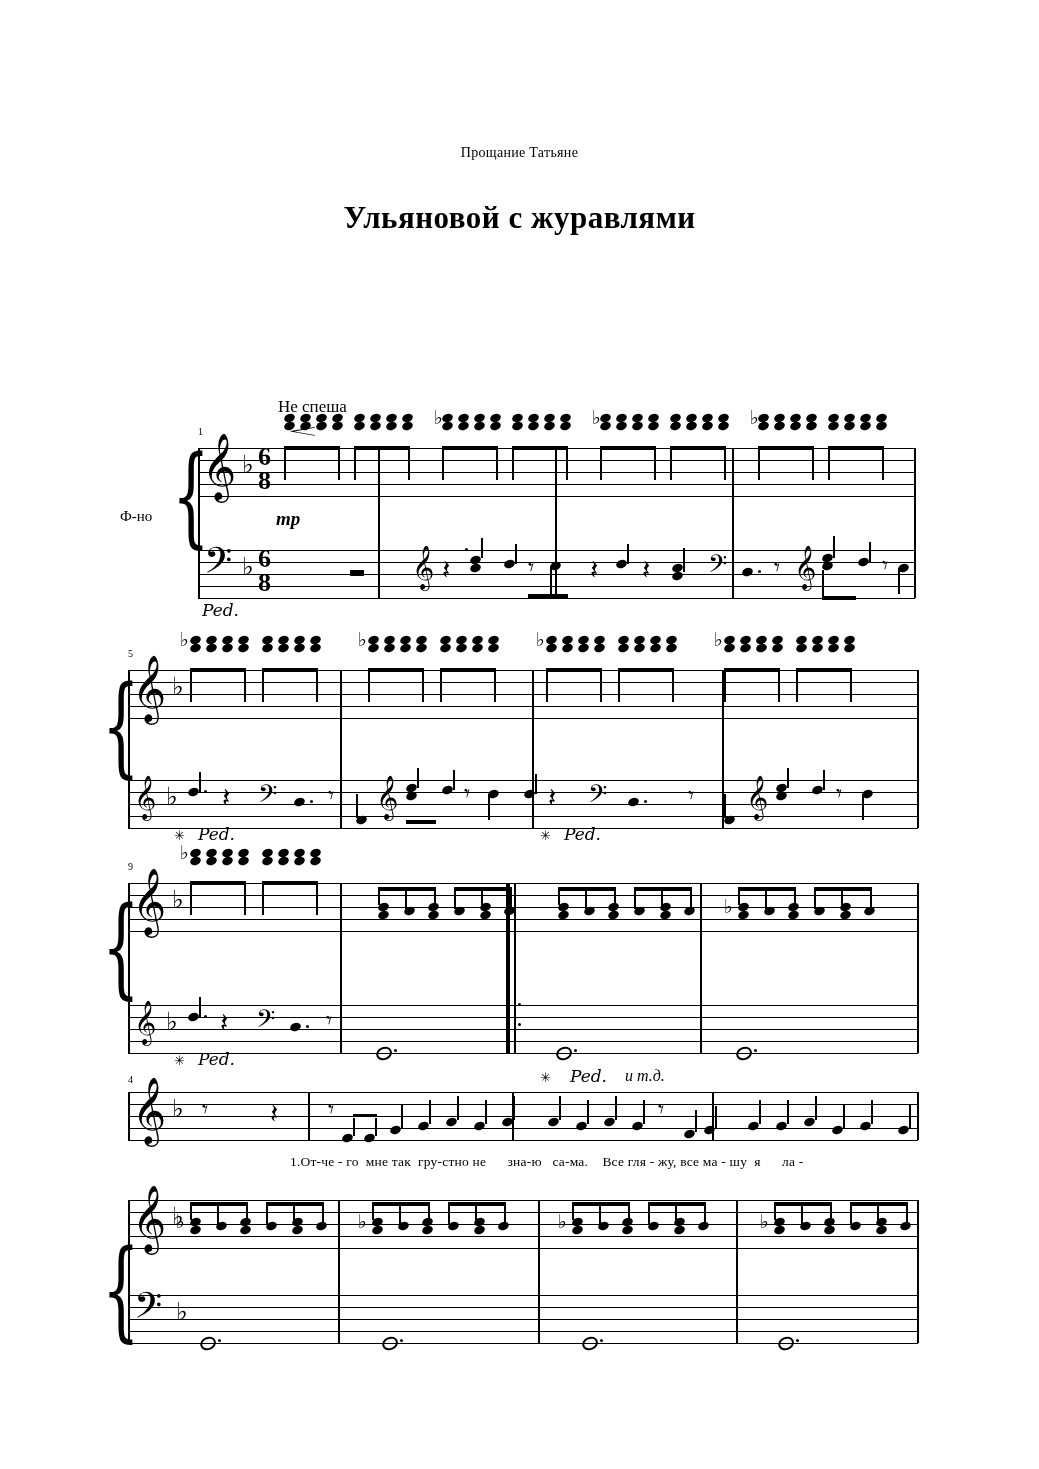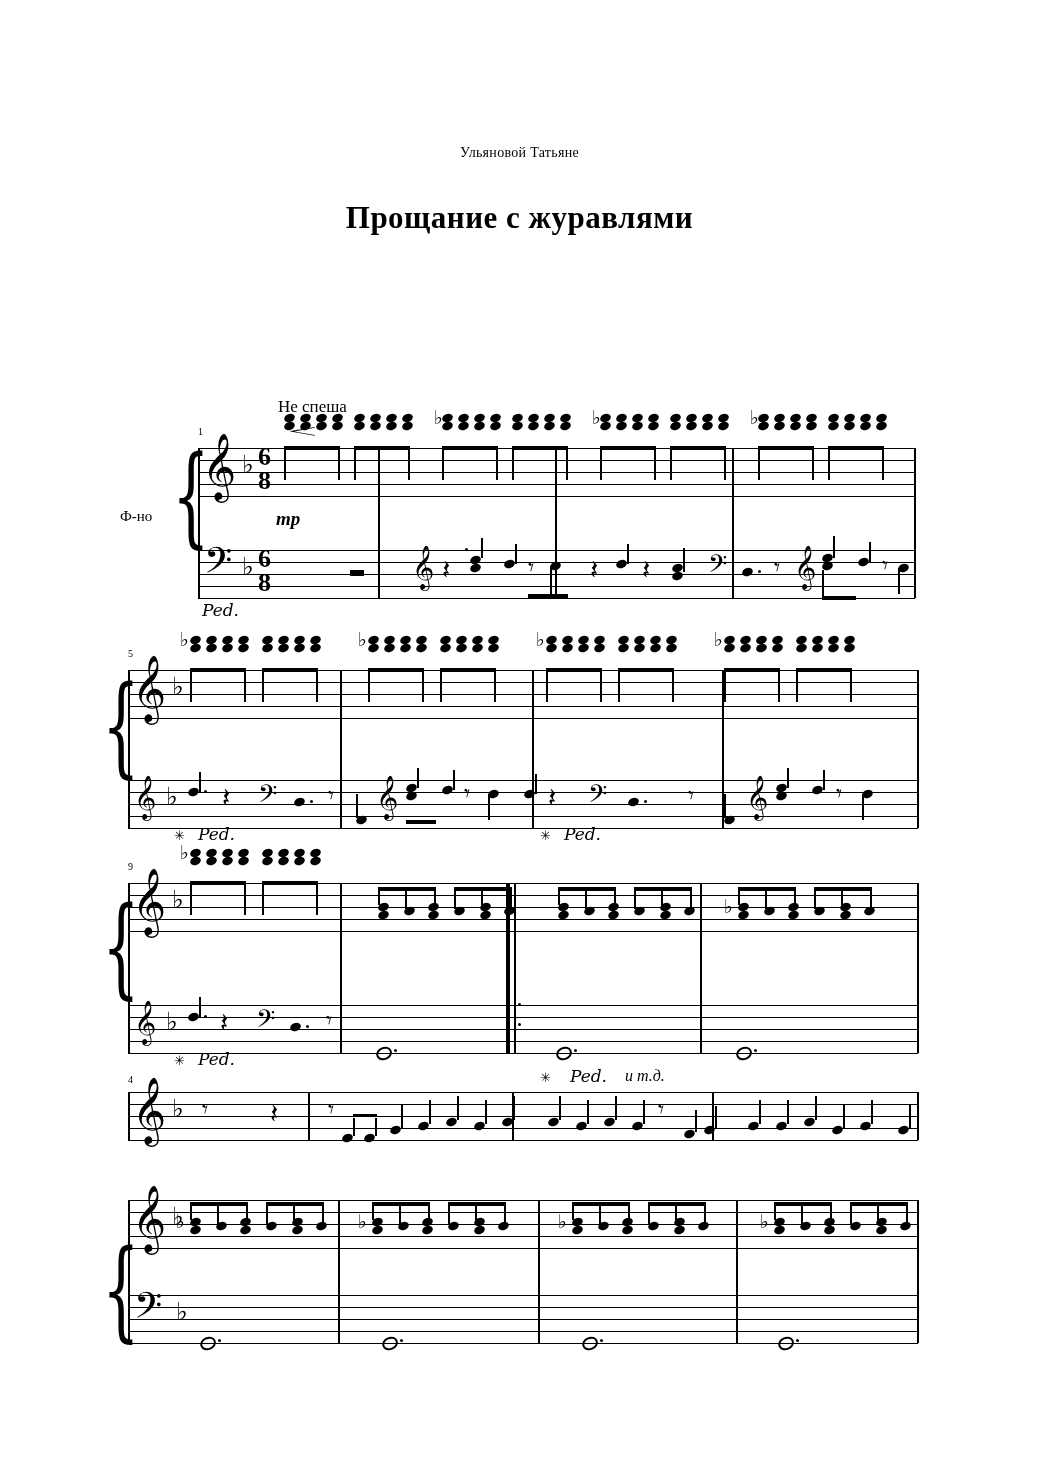--- a/index.html
+++ b/index.html
@@ -208,22 +208,22 @@
     font-family: "Liberation Serif", serif;
     white-space: pre;
     letter-spacing: .2px;
   }
 </style>
 </head>
 <body>
 
 <div id="page">
 
-  <div class="dedication">Ульяновой Татьяне</div>
-  <div class="doc-title">Прощание с журавлями</div>
+  <div class="dedication">Прощание Татьяне</div>
+  <div class="doc-title">Ульяновой с журавлями</div>
   <div class="tempo">Не спеша</div>
   <div class="instrument">Ф-но</div>
   <div class="trill-mark">тр</div>
 
   <div class="system" style="left:170px; top:420px; width:745px; height:185px;">
 
     <div class="brace" style="left:2px; top:36px;">{</div>
     <div class="measure-num" style="left:28px; top:6px;">1</div>
 
     <div class="staff" style="left:28px; top:28px; width:717px; height:48px;">
@@ -838,20 +838,21 @@
           <span class="stem" style="left:67px; top:4px; height:24px;"></span>
         <span class="nh" style="left:84px;top:34px;"></span>
           <span class="stem" style="left:95px; top:12px; height:24px;"></span>
         <span class="nh" style="left:112px;top:30px;"></span>
           <span class="stem" style="left:123px;top:8px; height:24px;"></span>
         <span class="nh" style="left:150px;top:34px;"></span>
           <span class="stem" style="left:161px;top:12px; height:24px;"></span>
       </div>
     </div>
 
+    <div class="lyrics" style="left:190px; top:84px;">1.От-че - го  мне так  гру-стно не      зна-ю   са-ма.    Все гля - жу, все ма - шу  я      ла -</div>
 
     <div class="barline" style="left:28px;  top:22px; height:48px;"></div>
     <div class="barline" style="left:208px; top:22px; height:48px;"></div>
     <div class="barline" style="left:412px; top:22px; height:48px;"></div>
     <div class="barline" style="left:612px; top:22px; height:48px;"></div>
     <div class="barline" style="left:817px; top:22px; height:48px;"></div>
 
     <div class="brace" style="left:2px; top:180px;">{</div>
 
     <div class="staff" style="left:28px; top:130px; width:790px; height:48px;">

